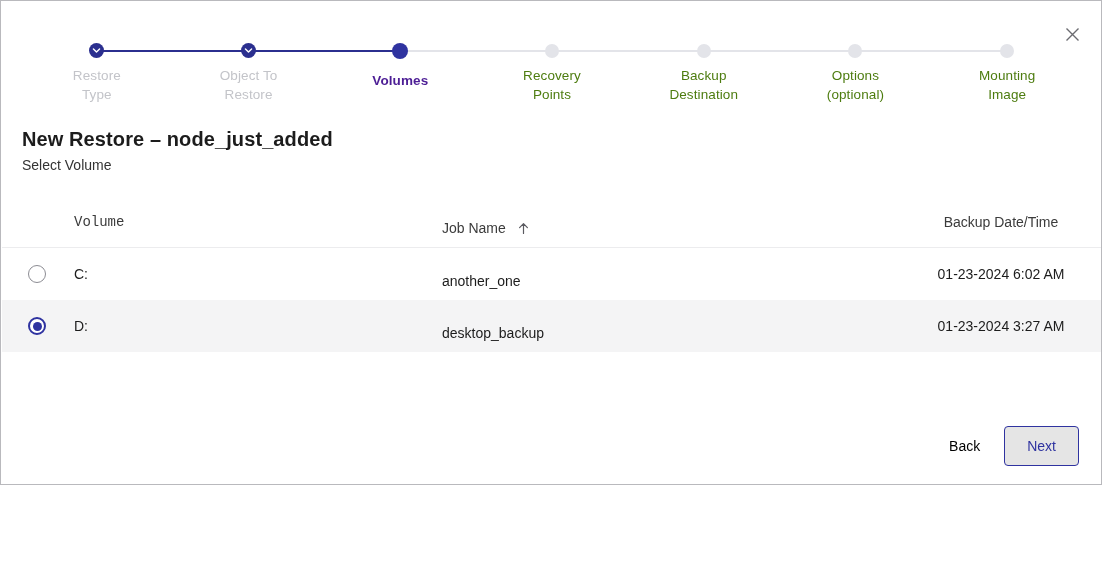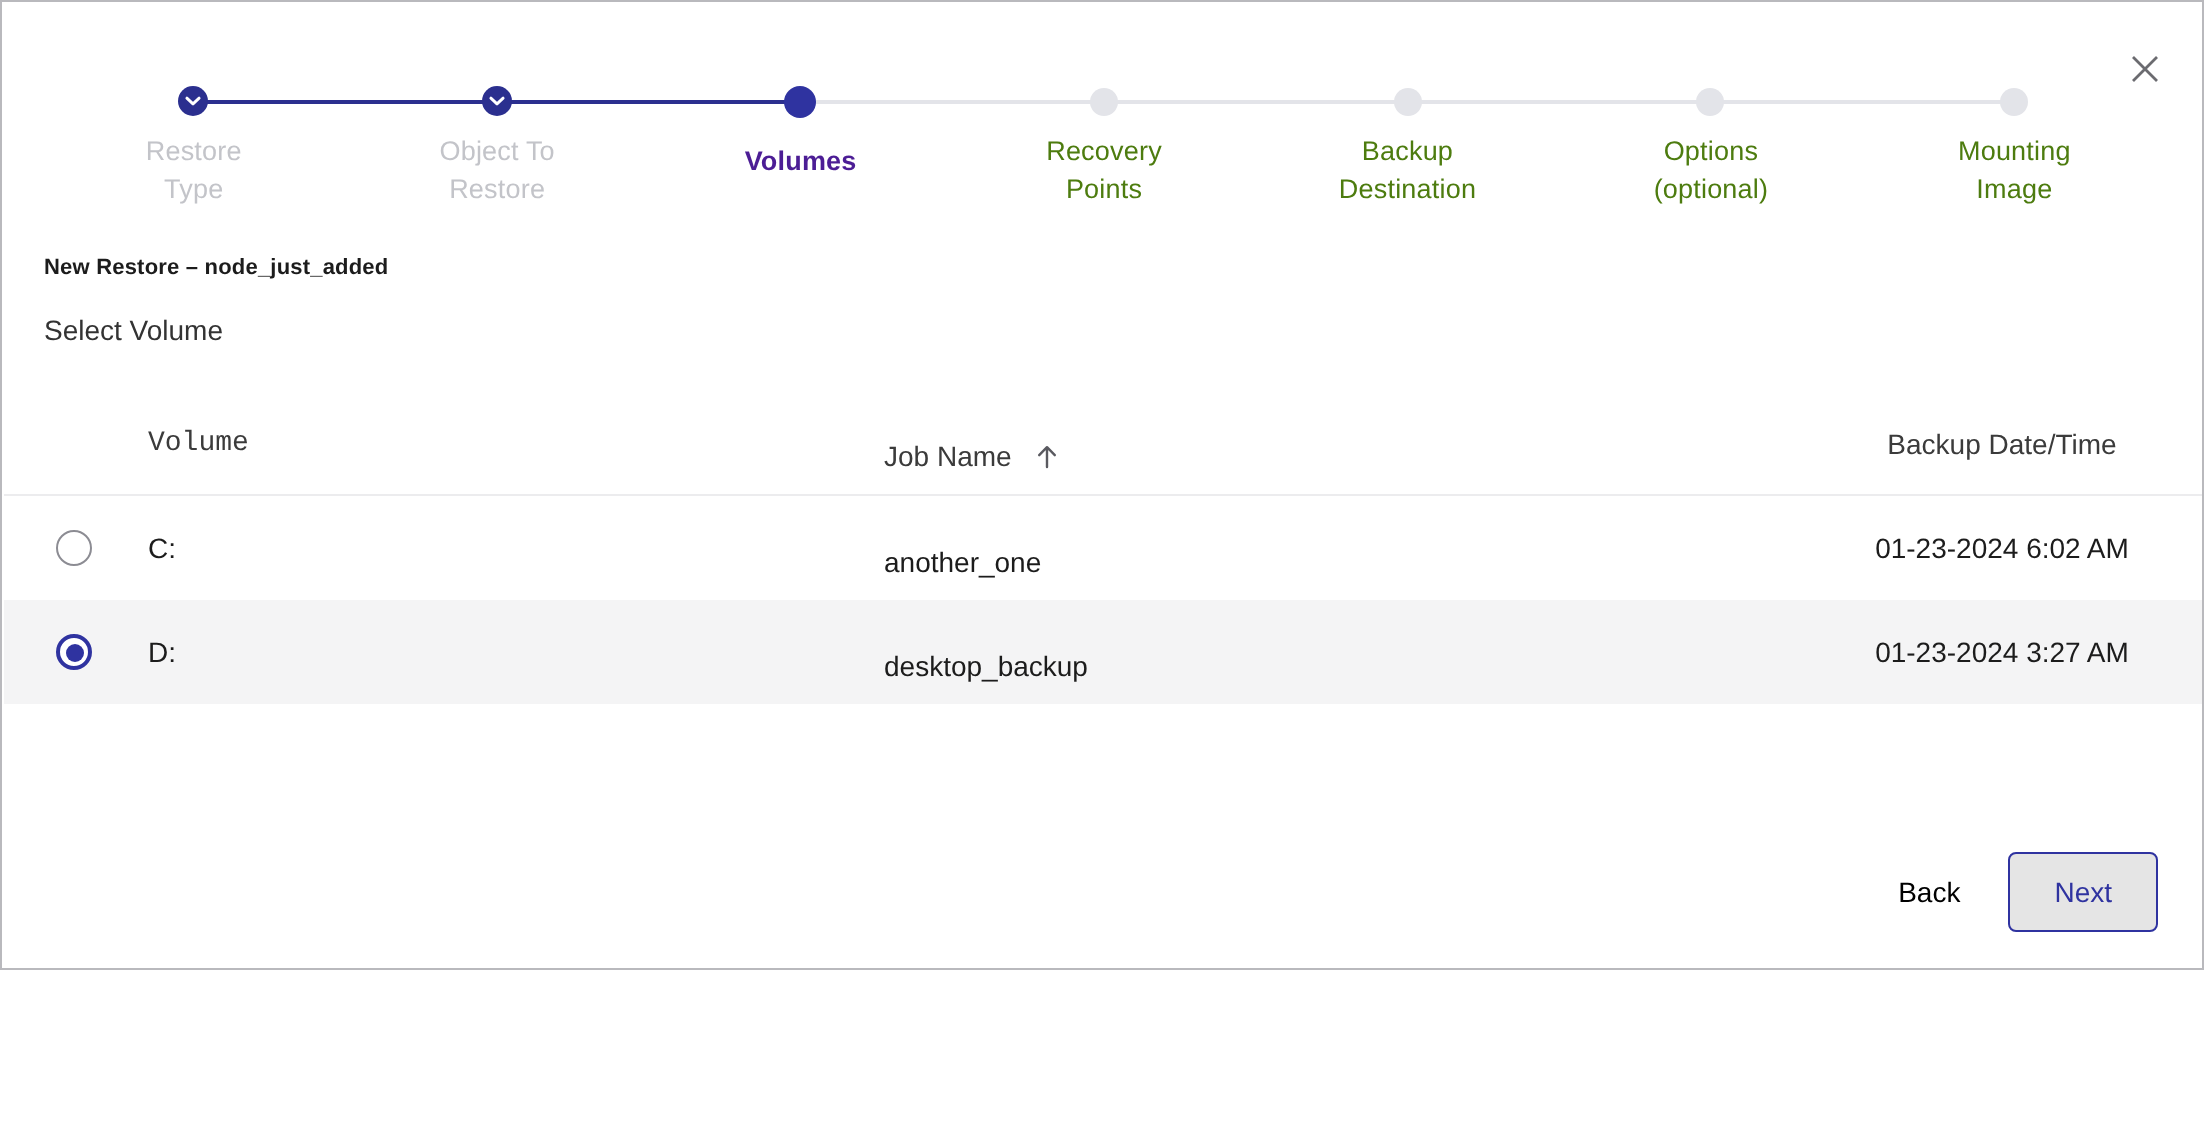--- a/index.html
+++ b/index.html
@@ -109,21 +109,21 @@
     color: #4c1d95;
     font-weight: bold;
     margin-top: 12px;
   }
 
   
   #page-title {
     position: absolute;
     left: 21px;
     top: 127px;
-    font-size: 11px;
+    font-size: 20px;
     font-weight: bold;
     color: #1c1c1c;
     letter-spacing: 0.1px;
   }
   #page-subtitle {
     position: absolute;
     left: 21px;
     top: 156px;
     font-size: 14px;
     color: #333333;

